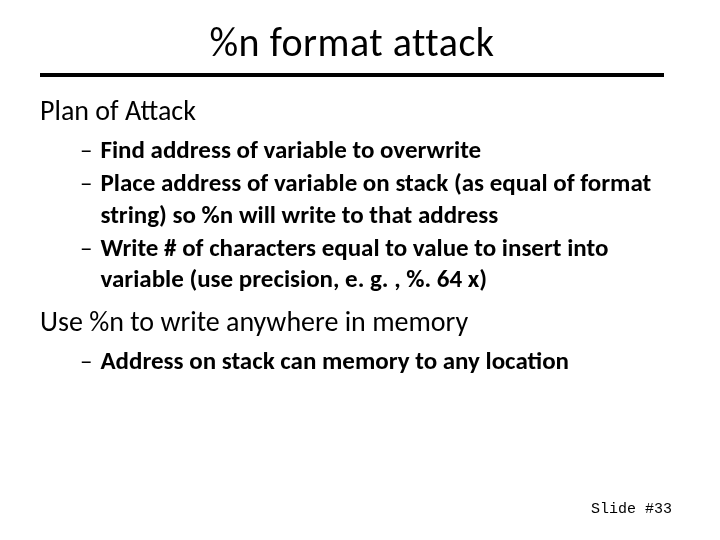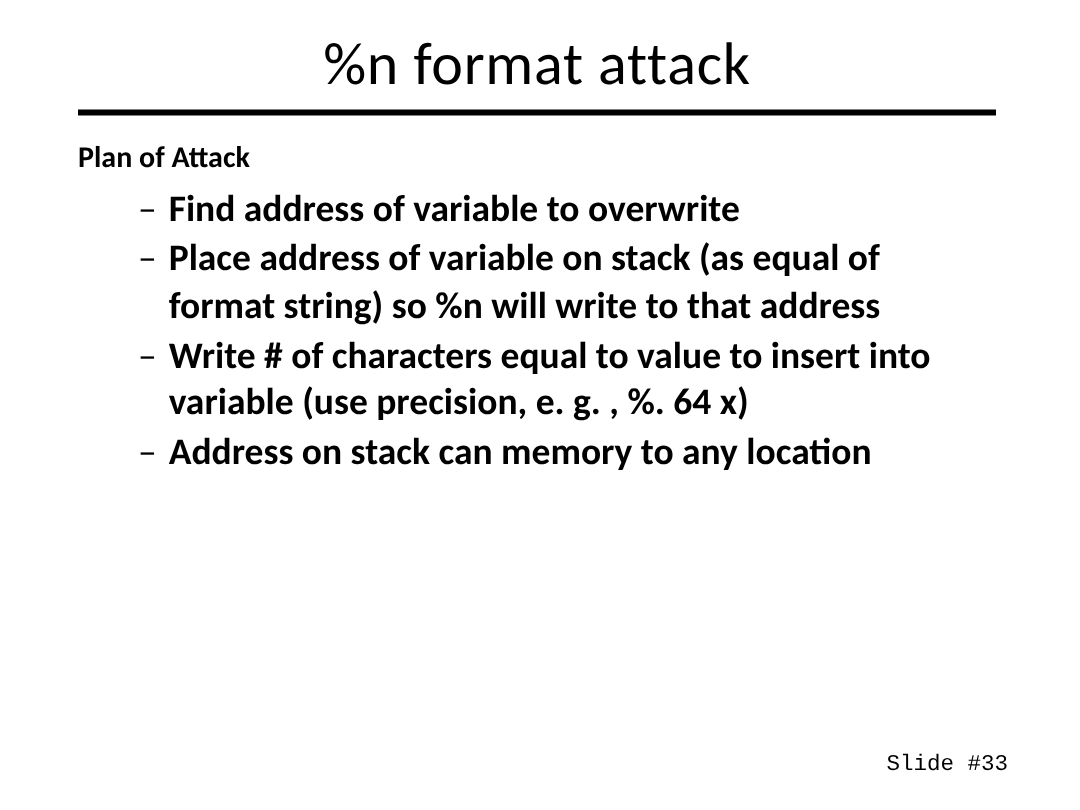--- a/index.html
+++ b/index.html
@@ -1,20 +1,20 @@
 <!DOCTYPE html>
 <html><head>
 <meta charset="utf-8">
 <style>
   * { margin: 0; padding: 0; box-sizing: border-box; }
   html, body { width: 720px; height: 540px; background: #fff; font-family: Calibri, "Segoe UI", Arial, sans-serif; color: #000; }
-  .slide { width: 704px; height: 540px; position: relative; padding: 18px 40px 0 52px; }
+  .slide { width: 704px; height: 540px; position: relative; padding: 18px 40px 0 40px; }
   .title { font-size: 40px; font-weight: 400; text-align: center; letter-spacing: 0.5px; }
   .rule { height: 4px; background: #000; margin: 6px 0 16px 0; width: 100%; }
-  .section { font-size: 20px; margin-bottom: 6px; margin-top: 6px; font-weight: bold; }
+  .section { font-size: 28px; margin-bottom: 6px; margin-top: 6px; }
   .bullets { margin-left: 40px; margin-right: 10px; }
   .bullet { display: flex; font-size: 25px; line-height: 1.25; margin-bottom: 2px; }
   .bullet .dash { flex: 0 0 auto; margin-right: 8px; }
   .bullet .txt { flex: 1 1 auto; font-weight: bold; }
   .section2 { margin-top: 10px; }
   .footer { position: absolute; right: 32px; bottom: 22px; font-family: Liberation Mono, monospace; font-size: 15px; }
 </style>
 </head>
 <body>
 
@@ -31,20 +31,21 @@
     <div class="bullet">
       <span class="dash">–</span>
       <span class="txt">Place address of variable on stack (as equal of format string) so %n will write to that address</span>
     </div>
     <div class="bullet">
       <span class="dash">–</span>
       <span class="txt">Write # of characters equal to value to insert into variable (use precision, e. g. , %. 64 x)</span>
     </div>
   </div>
 
+  <div class="section section2">Use %n to write anywhere in memory</div>
   <div class="bullets">
     <div class="bullet">
       <span class="dash">–</span>
       <span class="txt">Address on stack can memory to any location</span>
     </div>
   </div>
 
   <div class="footer">Slide #33</div>
 </div>
 

